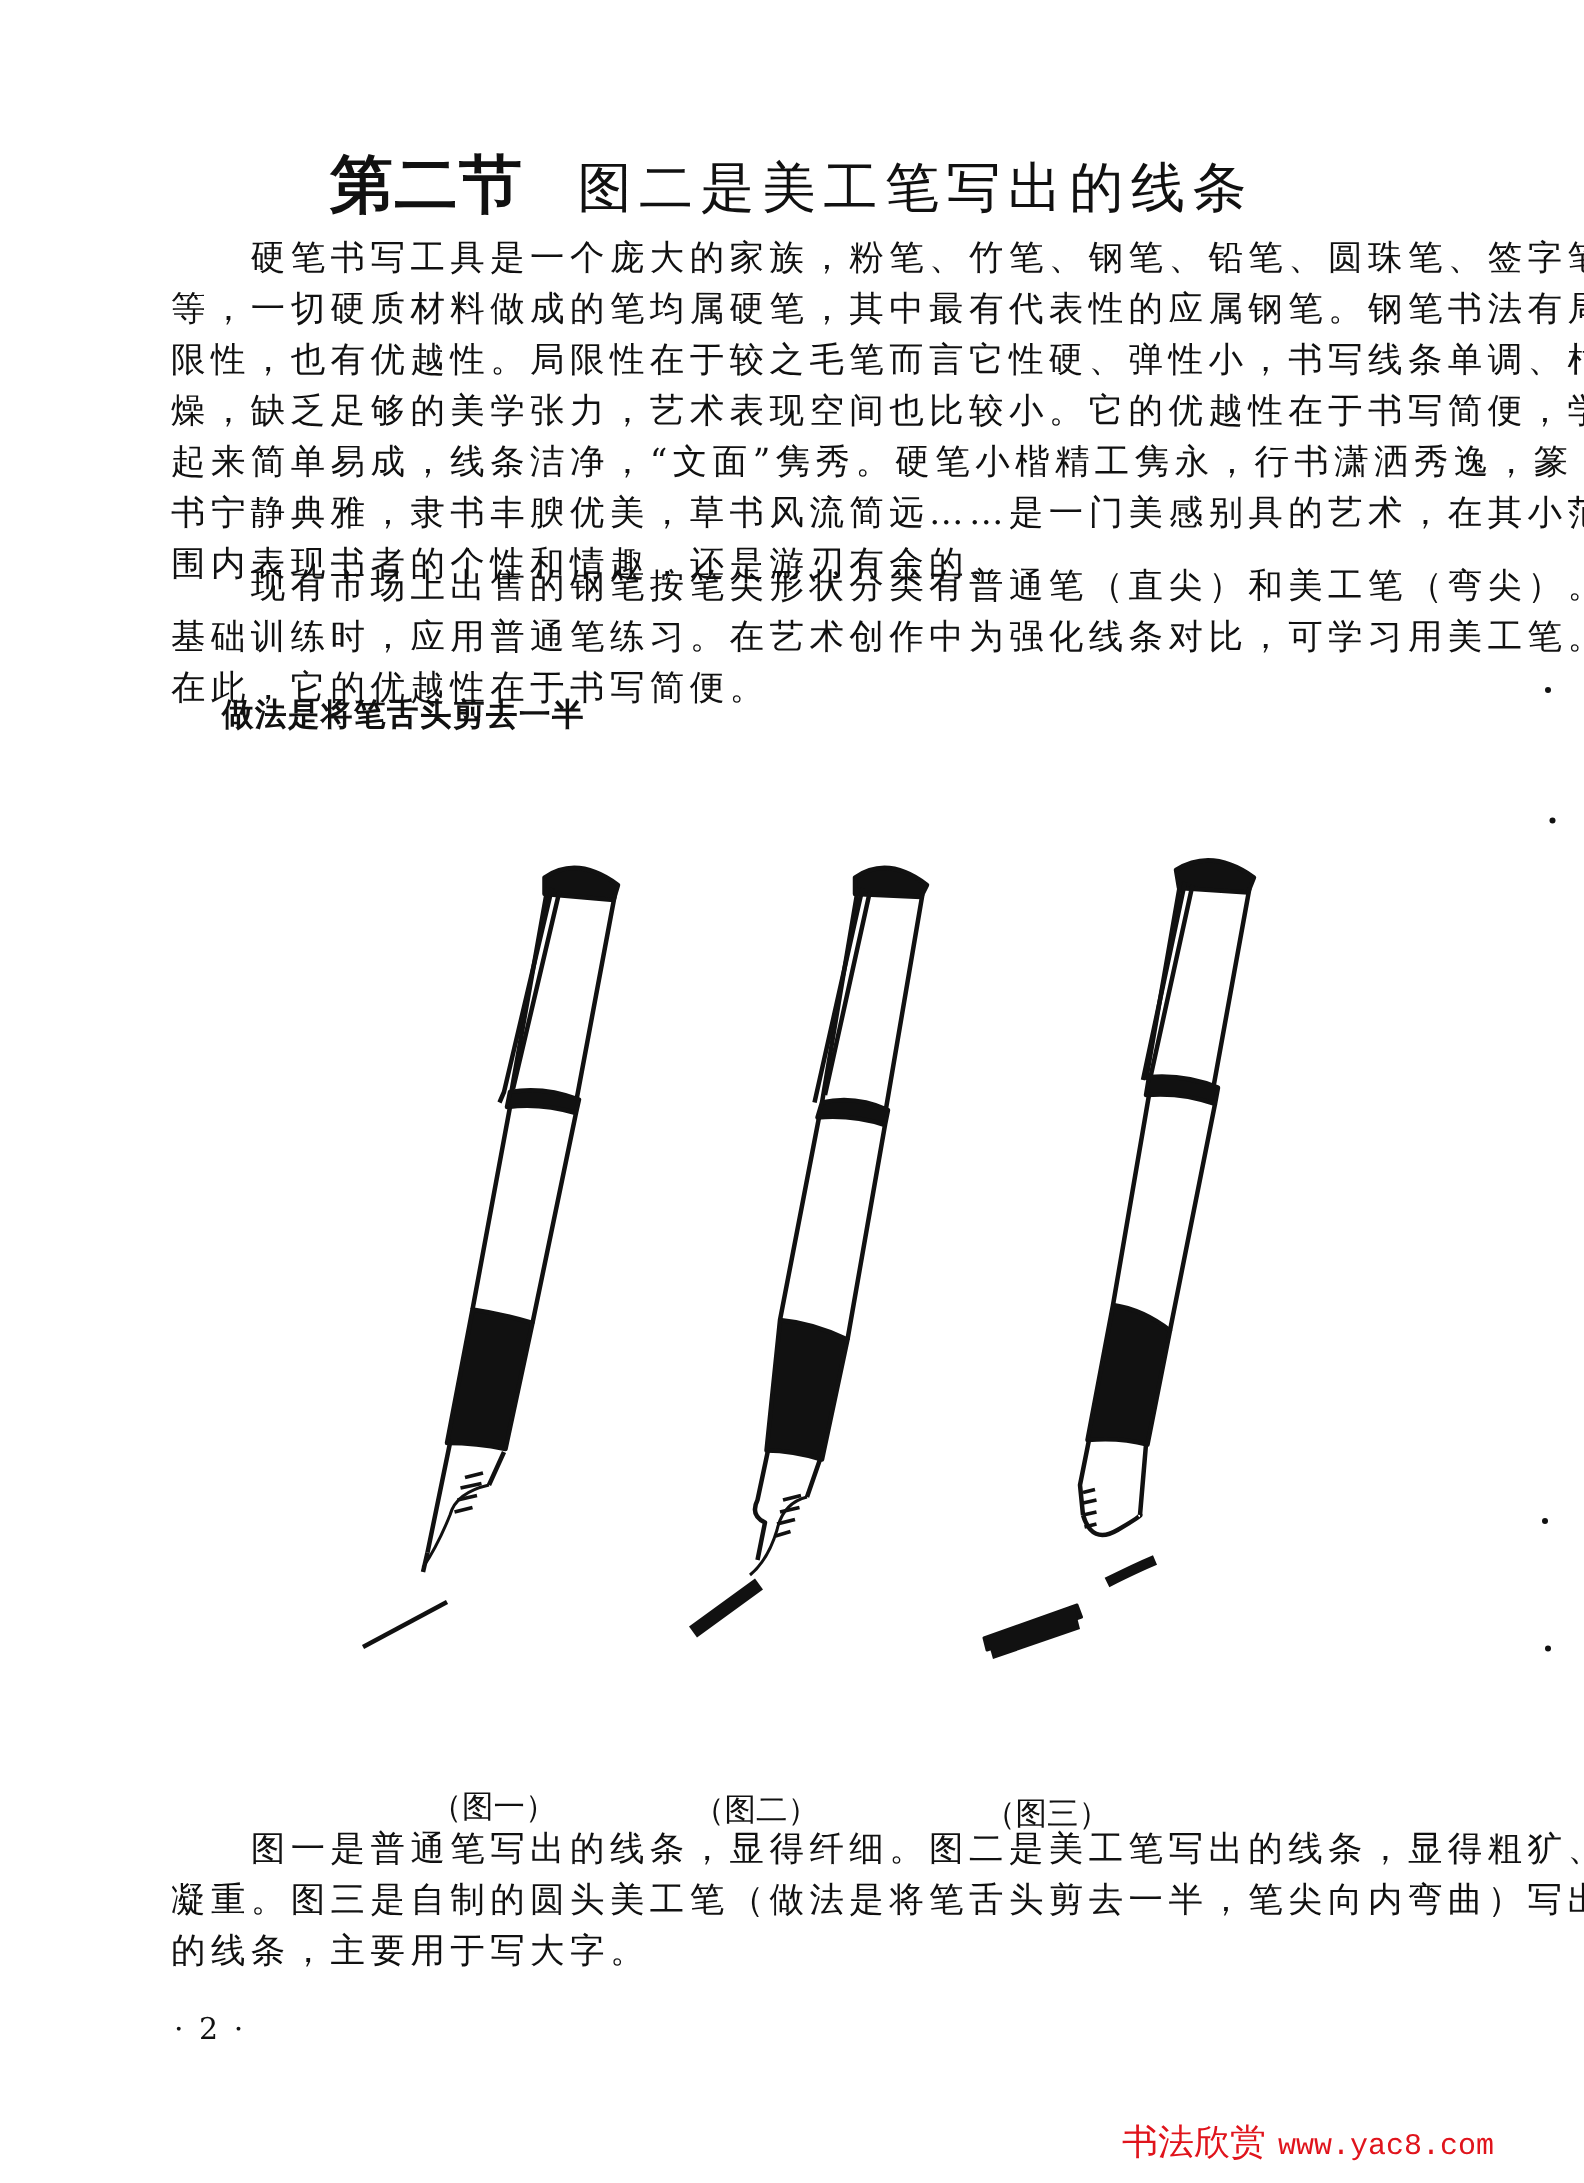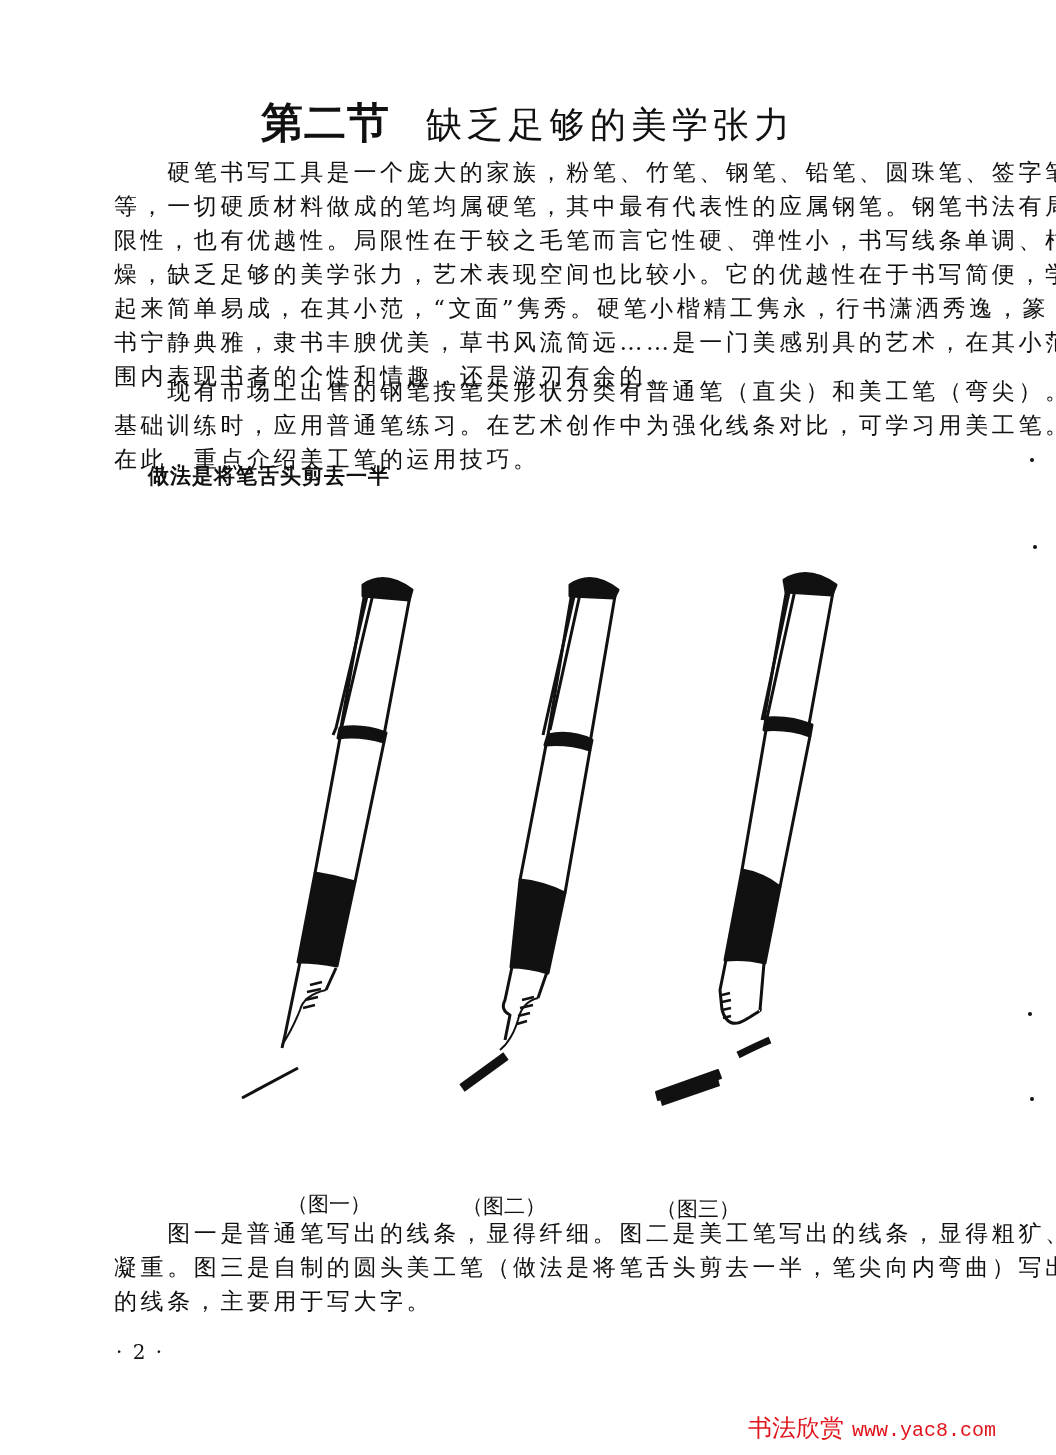--- a/index.html
+++ b/index.html
@@ -94,37 +94,37 @@
     .watermark .url {
       font-family: "Liberation Mono", "DejaVu Sans Mono", monospace;
       margin-left: 8px;
       font-size: 20px;
     }
   </style>
 </head>
 <body>
 
 <div class="title">
-  <span class="sec">第二节</span><span class="gap"></span><span class="name">缺乏足够的美学张力</span>
+  <span class="sec">第二节</span><span class="gap"></span><span class="name">图二是美工笔写出的线条</span>
 </div>
 
 <div class="para" style="top:155px;">
   <span class="line">　　硬笔书写工具是一个庞大的家族，粉笔、竹笔、钢笔、铅笔、圆珠笔、签字笔</span>
   <span class="line">等，一切硬质材料做成的笔均属硬笔，其中最有代表性的应属钢笔。钢笔书法有局</span>
   <span class="line">限性，也有优越性。局限性在于较之毛笔而言它性硬、弹性小，书写线条单调、枯</span>
   <span class="line">燥，缺乏足够的美学张力，艺术表现空间也比较小。它的优越性在于书写简便，学</span>
-  <span class="line">起来简单易成，在其小范，“文面”隽秀。硬笔小楷精工隽永，行书潇洒秀逸，篆</span>
+  <span class="line">起来简单易成，线条洁净，“文面”隽秀。硬笔小楷精工隽永，行书潇洒秀逸，篆</span>
   <span class="line">书宁静典雅，隶书丰腴优美，草书风流简远……是一门美感别具的艺术，在其小范</span>
   <span class="line">围内表现书者的个性和情趣，还是游刃有余的。</span>
 </div>
 
 <div class="para" style="top:374px;">
   <span class="line">　　现有市场上出售的钢笔按笔尖形状分类有普通笔（直尖）和美工笔（弯尖）。在</span>
   <span class="line">基础训练时，应用普通笔练习。在艺术创作中为强化线条对比，可学习用美工笔。</span>
-  <span class="line">在此，重点介绍美工笔的运用技巧。</span>
+  <span class="line">在此，它的优越性在于书写简便。</span>
 </div>
 
 <div class="subhead">做法是将笔舌头剪去一半</div>
 
 <div class="figure-area">
   <svg width="1056" height="600" viewBox="0 540 1056 600" xmlns="http://www.w3.org/2000/svg">
 
     <g stroke="#111" fill="none" stroke-width="3" stroke-linejoin="round">
 
       <path d="M363 585 Q 385 570 412 590 L 409 600 L 363 596 Z" fill="#111"></path>

